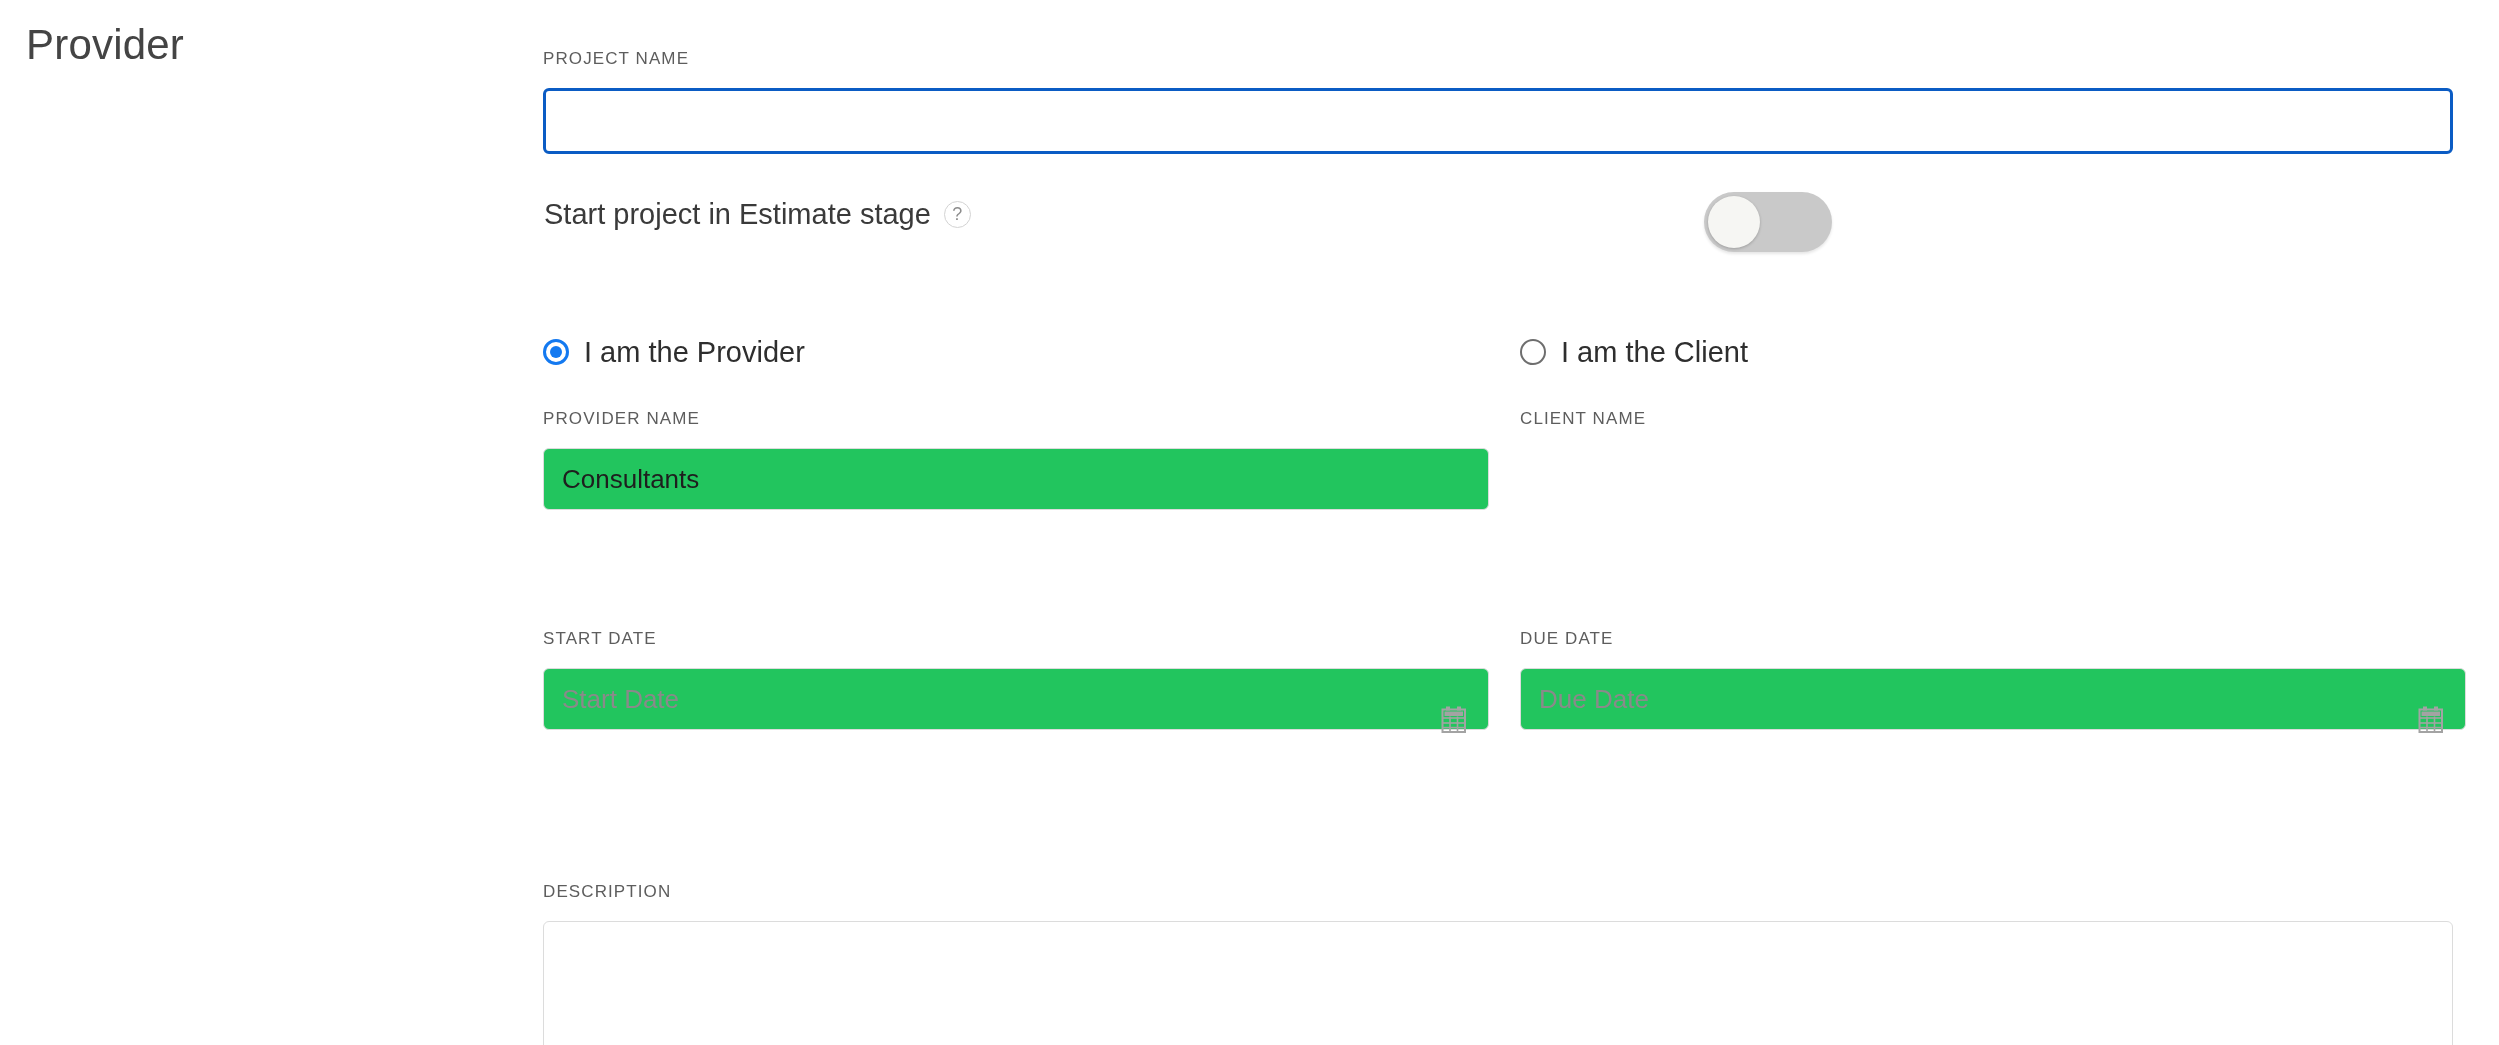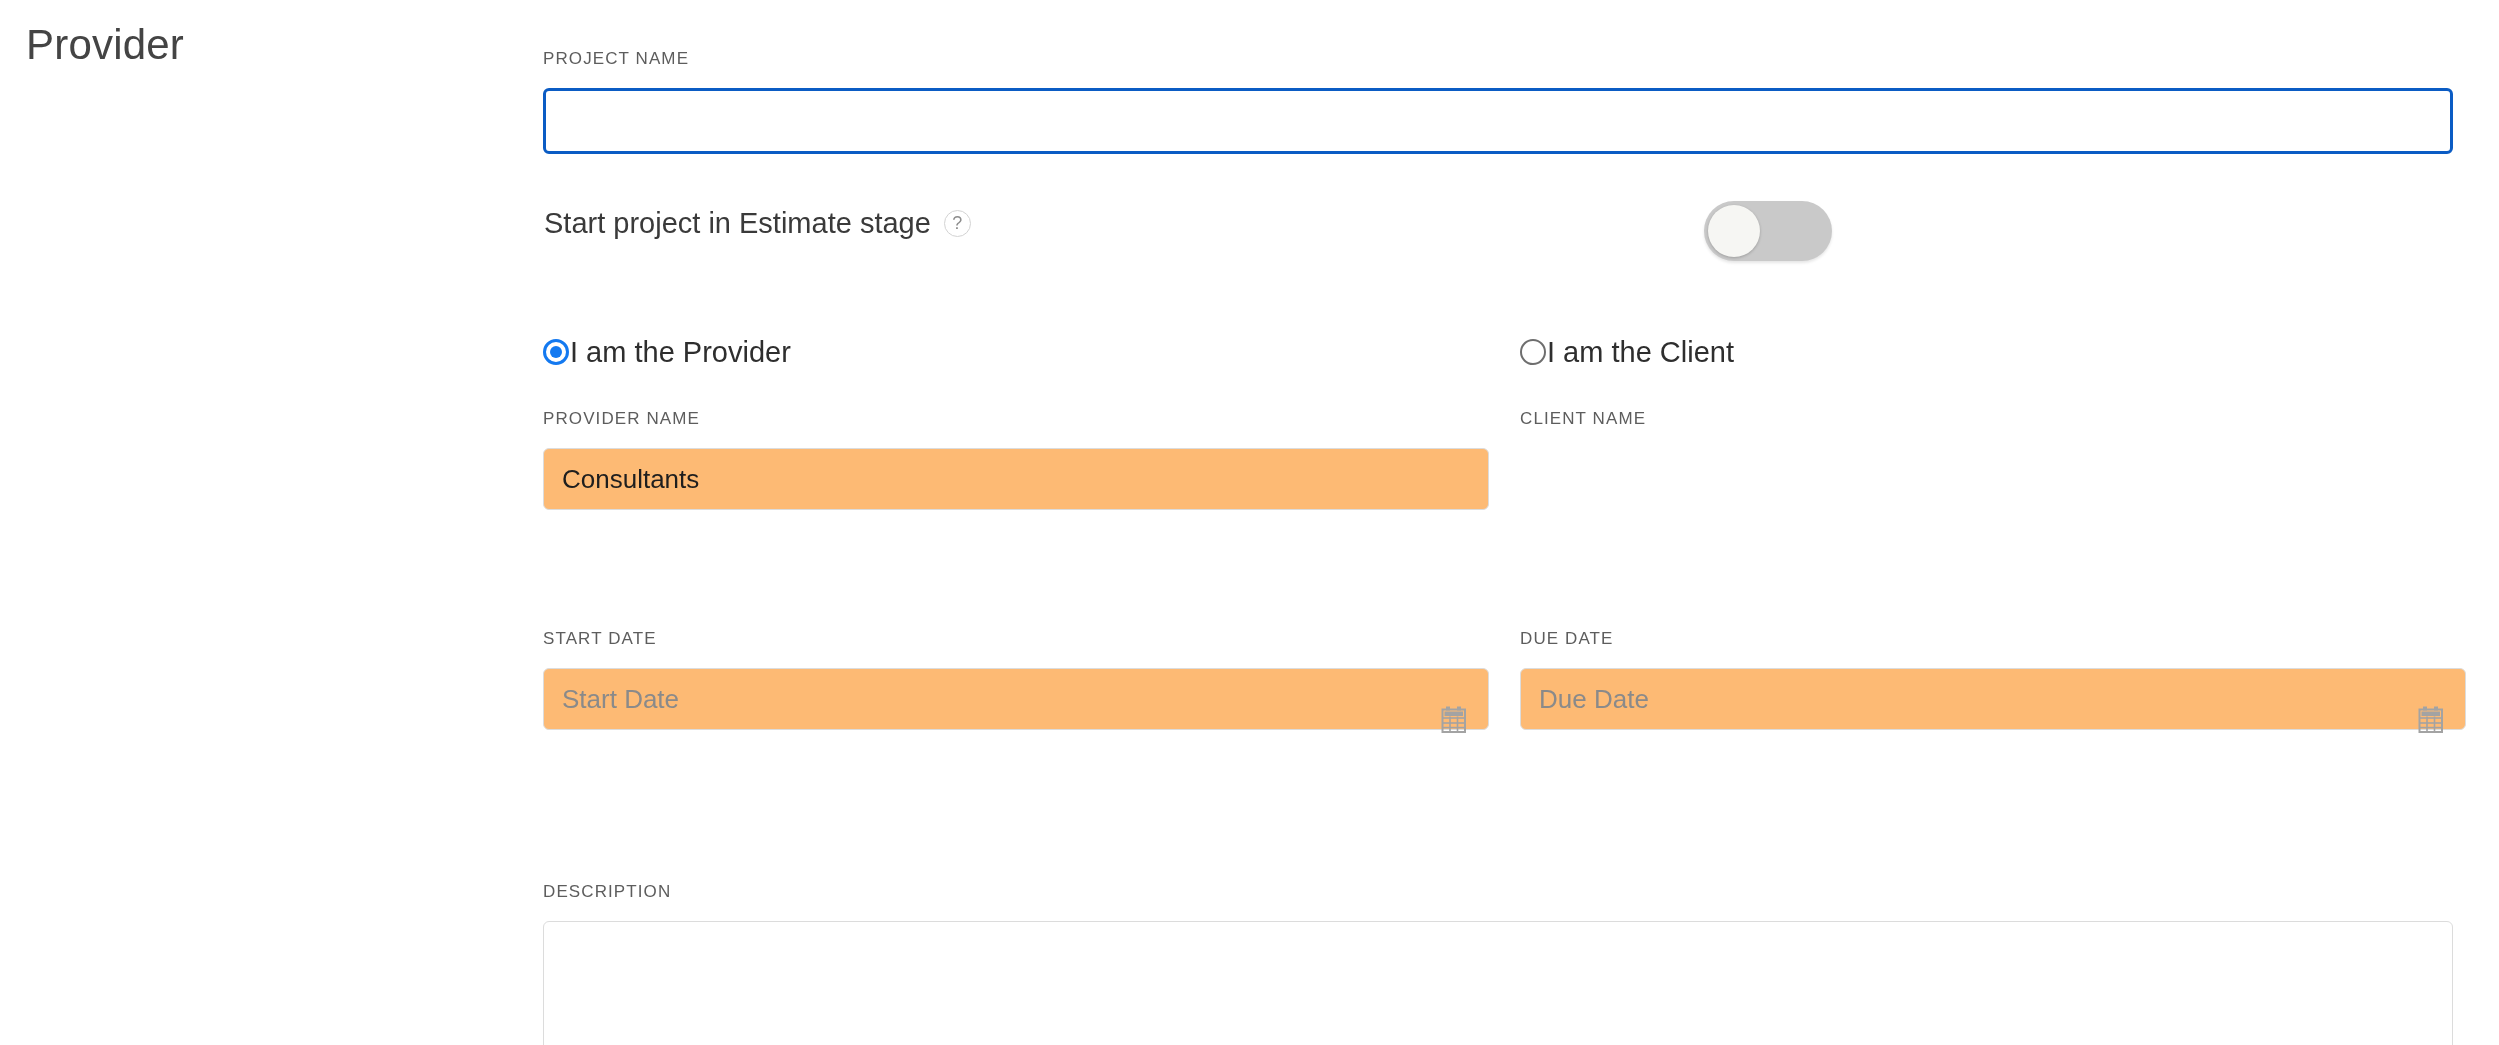--- a/index.html
+++ b/index.html
@@ -79,21 +79,20 @@
     outline: none;
   }
 
   
   .row-estimate {
     position: absolute;
     left: 0;
     top: 192px;
     width: 1910px;
     height: 62px;
-    margin-top: 9px;
   }
   .estimate-label-wrap {
     position: absolute;
     left: 1px;
     top: 8px;
     display: flex;
     align-items: center;
     gap: 13px;
   }
   .estimate-label {
@@ -143,21 +142,21 @@
     left: 0;
     top: 330px;
     width: 1910px;
     height: 44px;
   }
   .radio-opt {
     position: absolute;
     top: 0;
     display: flex;
     align-items: center;
-    gap: 1px;
+    gap: 15px;
     height: 44px;
   }
   .radio-opt.provider { left: 0px; }
   .radio-opt.client   { left: 977px; }
 
   .radio {
     width: 26px;
     height: 26px;
     border-radius: 50%;
     box-sizing: border-box;
@@ -195,21 +194,21 @@
   .row-dates { position: absolute; left: 0; top: 630px; width: 1910px; height: 110px; }
 
   .text-input {
     box-sizing: border-box;
     display: block;
     margin-top: 20px;
     width: 946px;
     height: 62px;
     border: 1px solid #dcdcdc;
     border-radius: 6px;
-    background: #fdba74;
+    background: #22c55e;
     font-family: "Liberation Sans", sans-serif;
     font-size: 26px;
     color: #1e1e1e;
     padding: 0 18px;
     outline: none;
   }
   .text-input::placeholder { color: #8a8a8a; }
 
   .date-wrap { position: relative; width: 946px; }
   .cal-icon {

